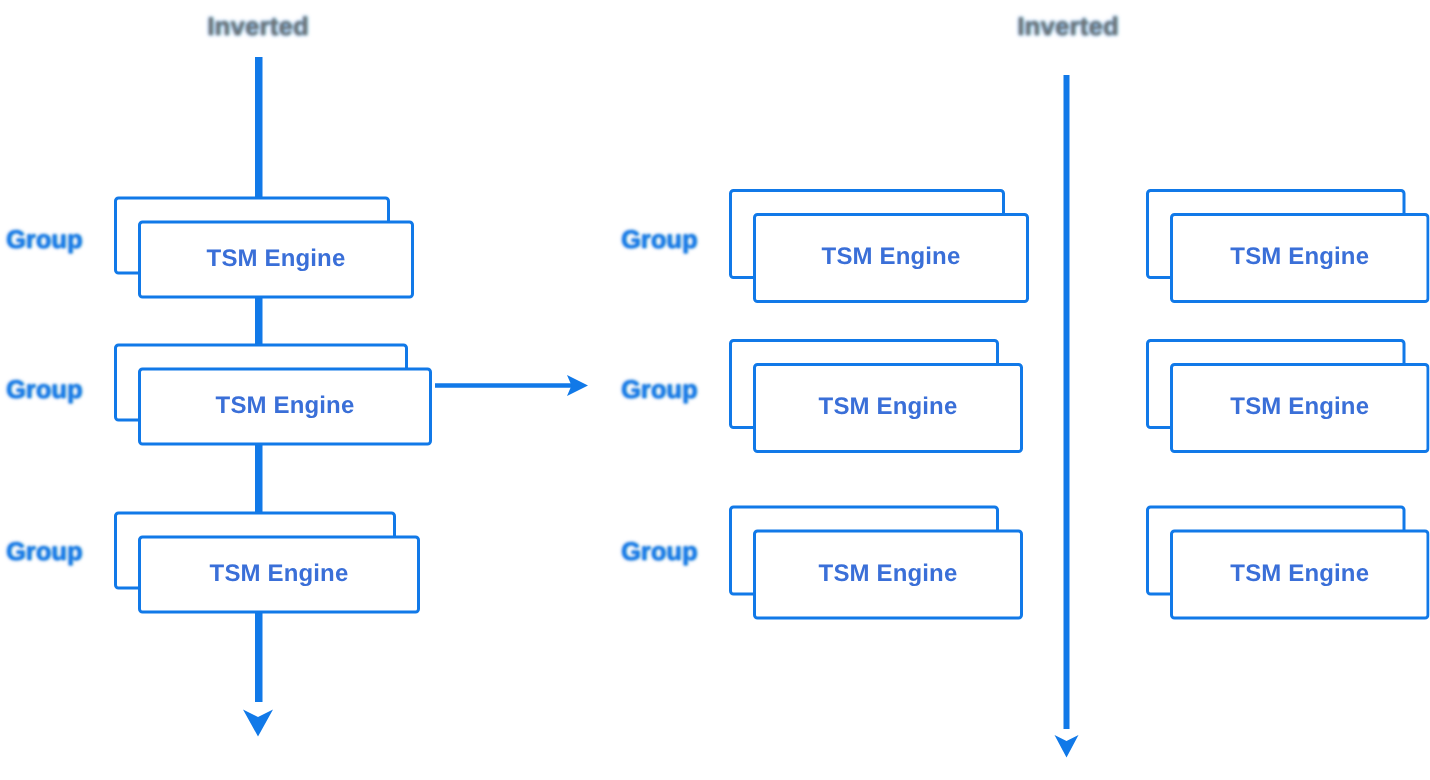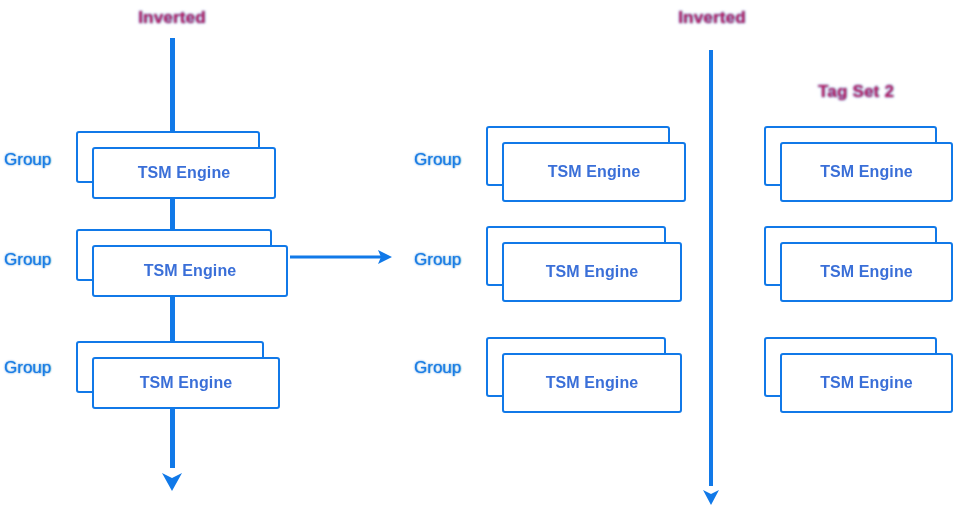--- a/index.html
+++ b/index.html
@@ -15,38 +15,38 @@
   #canvas {
     position: relative;
     width: 953px;
     height: 520px;
     background: #ffffff;
   }
 
   
   .col-label {
     position: absolute;
-    color: #be185d;
+    color: #737373;
     font-size: 17px;
     font-weight: 700;
     white-space: nowrap;
     text-align: center;
     letter-spacing: .2px;
   }
   .col-label.blurred {
     filter: blur(0.9px);
     text-shadow: 0 0 2px rgba(0,90,220,.85), 0.6px 0 1px rgba(0,200,120,.45);
   }
 
   
   .row-label {
     position: absolute;
     color: #1b7ce8;
     font-size: 17px;
-    font-weight: 400;
+    font-weight: 700;
     white-space: nowrap;
     filter: blur(0.75px);
     text-shadow: 0 0 2px rgba(0,90,220,.8), 0.6px 0 1px rgba(0,190,130,.40);
   }
 
   
   .node {
     position: absolute;
   }
   .node .back {
@@ -94,21 +94,20 @@
   }
 </style>
 </head>
 <body>
 
 <div id="canvas">
 
   <div class="col-label blurred" style="left:122px; top:8px; width:100px;">Inverted</div>
 
 
-  <div class="col-label blurred" style="left:806px; top:82px; width:100px;">Tag Set 2</div>
 
   <div class="col-label blurred" style="left:662px; top:8px; width:100px;">Inverted</div>
 
   <div class="vline thick" style="left:170px; top:38px; height:430px;"></div>
   <svg class="arrow-svg" style="left:159px; top:460px;" width="26" height="32">
     <polygon points="13,31 3,13 13,18 23,13" fill="#1179e8"></polygon>
   </svg>
 
   <div class="vline thin" style="left:709px; top:50px; height:436px;"></div>
   <svg class="arrow-svg" style="left:700px; top:478px;" width="22" height="28">

